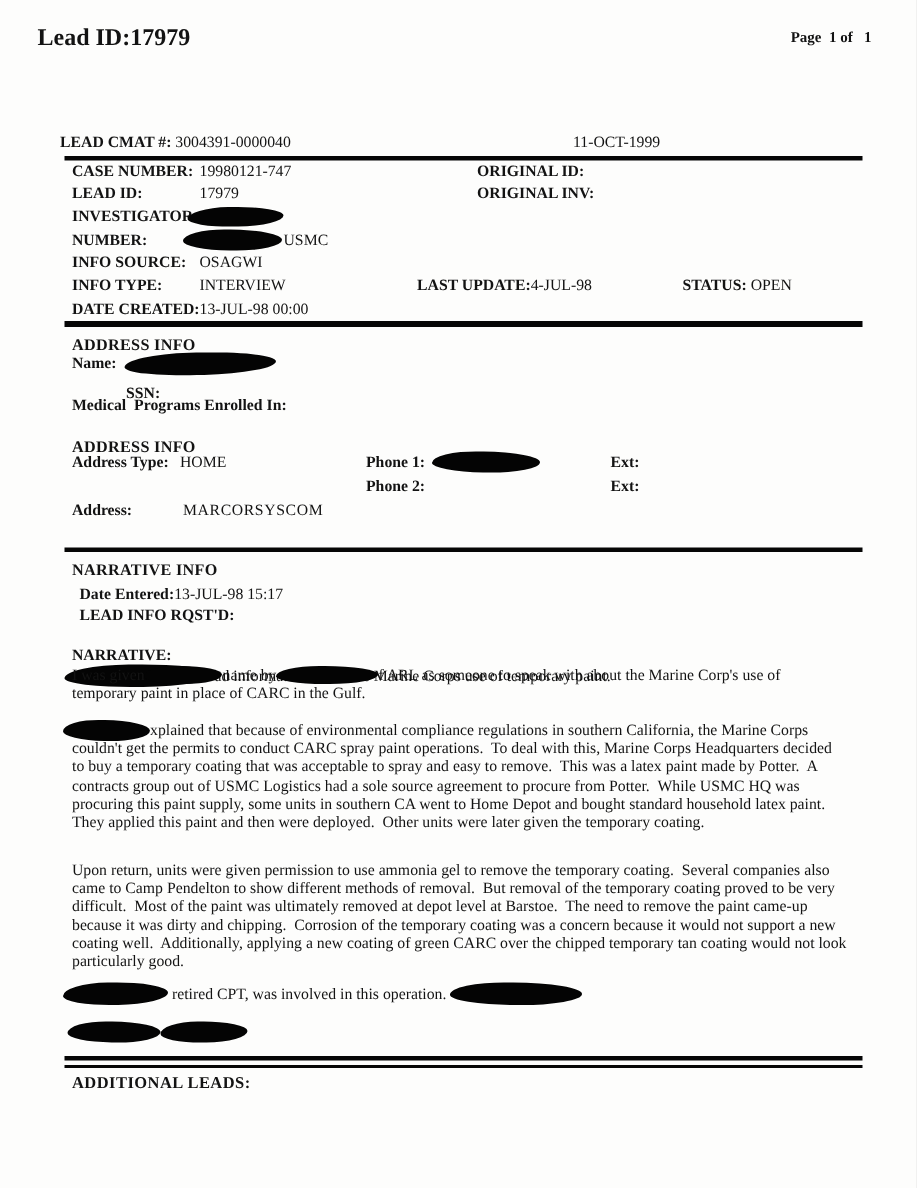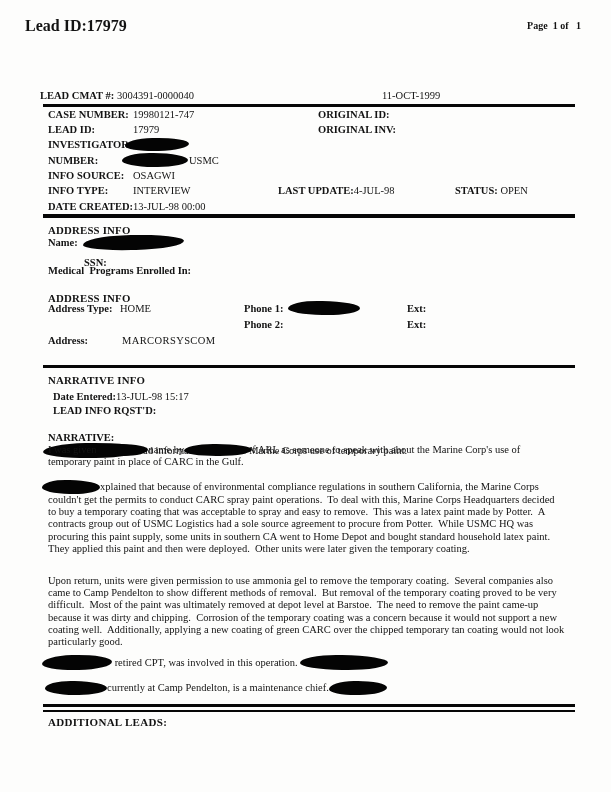--- a/index.html
+++ b/index.html
@@ -124,20 +124,20 @@
     <div class="abs" style="top:17px;left:5px;"><span class="b">Date Entered:</span><span>13-JUL-98 15:17</span></div>
     <div class="abs b" style="top:31px;left:5px;">LEAD INFO RQST'D:</div>
     <div class="abs" style="top:43px;margin-top:26px;">
       <span class="redact" style="width:100px;height:15px;vertical-align:-4px;margin-left:-5px;transform:rotate(-0.6deg);"></span><span>ad information about the Marine Corps use of temporary paint.</span>
     </div>
     <div class="abs b" style="top:58px;">NARRATIVE:</div>
     <p class="abs" style="top:70px;width:517px;"><span>I was given</span><span class="redact" style="width:52px;height:12px;vertical-align:-3px;"></span><span>name by</span><span class="redact" style="width:68px;height:12px;vertical-align:-3px;"></span><span>f ARL as someone to speak with about the Marine Corp's use of temporary paint in place of CARC in the Gulf.</span></p>
     <p class="abs" style="top:106px;width:517px;"><span class="redact" style="width:58px;height:14px;vertical-align:-4px;margin-left:-6px;transform:rotate(1deg);"></span><span>xplained that because of environmental compliance regulations in southern California, the Marine Corps couldn't get the permits to conduct CARC spray paint operations.  To deal with this, Marine Corps Headquarters decided to buy a temporary coating that was acceptable to spray and easy to remove.  This was a latex paint made by Potter.  A contracts group out of USMC Logistics had a sole source agreement to procure from Potter.  While USMC HQ was procuring this paint supply, some units in southern CA went to Home Depot and bought standard household latex paint.  They applied this paint and then were deployed.  Other units were later given the temporary coating.</span></p>
     <p class="abs" style="top:201px;width:517px;"><span>Upon return, units were given permission to use ammonia gel to remove the temporary coating.  Several companies also came to Camp Pendelton to show different methods of removal.  But removal of the temporary coating proved to be very difficult.  Most of the paint was ultimately removed at depot level at Barstoe.  The need to remove the paint came-up because it was dirty and chipping.  Corrosion of the temporary coating was a concern because it would not support a new coating well.  Additionally, applying a new coating of green CARC over the chipped temporary tan coating would not look particularly good.</span></p>
     <p class="abs" style="top:281px;width:517px;"><span class="redact" style="width:70px;height:15px;vertical-align:-4px;margin-left:-6px;transform:rotate(-0.8deg);"></span> <span>retired CPT, was involved in this operation. </span><span class="redact" style="width:88px;height:15px;vertical-align:-4px;transform:rotate(0.6deg);"></span></p>
-    <p class="abs" style="top:307px;width:517px;"><span class="redact" style="width:62px;height:14px;vertical-align:-4px;margin-left:-3px;transform:rotate(0.7deg);"></span><span>currently at Camp Pendelton, is a maintenance chief.</span><span class="redact" style="width:58px;height:14px;vertical-align:-4px;transform:rotate(-0.5deg);"></span></p>
+    <p class="abs" style="top:307px;width:517px;"><span class="redact" style="width:62px;height:14px;vertical-align:-4px;margin-left:-3px;transform:rotate(0.7deg);"></span><span class="redact" style="width:58px;height:14px;vertical-align:-4px;transform:rotate(-0.5deg);"></span></p>
   </div>
 
   <div class="rule" style="top:704px;height:2.5px;"></div>
   <div class="rule" style="top:710px;height:2px;"></div>
   <div class="add-leads">ADDITIONAL LEADS:</div>
 
 </div>
 
 </body></html>

